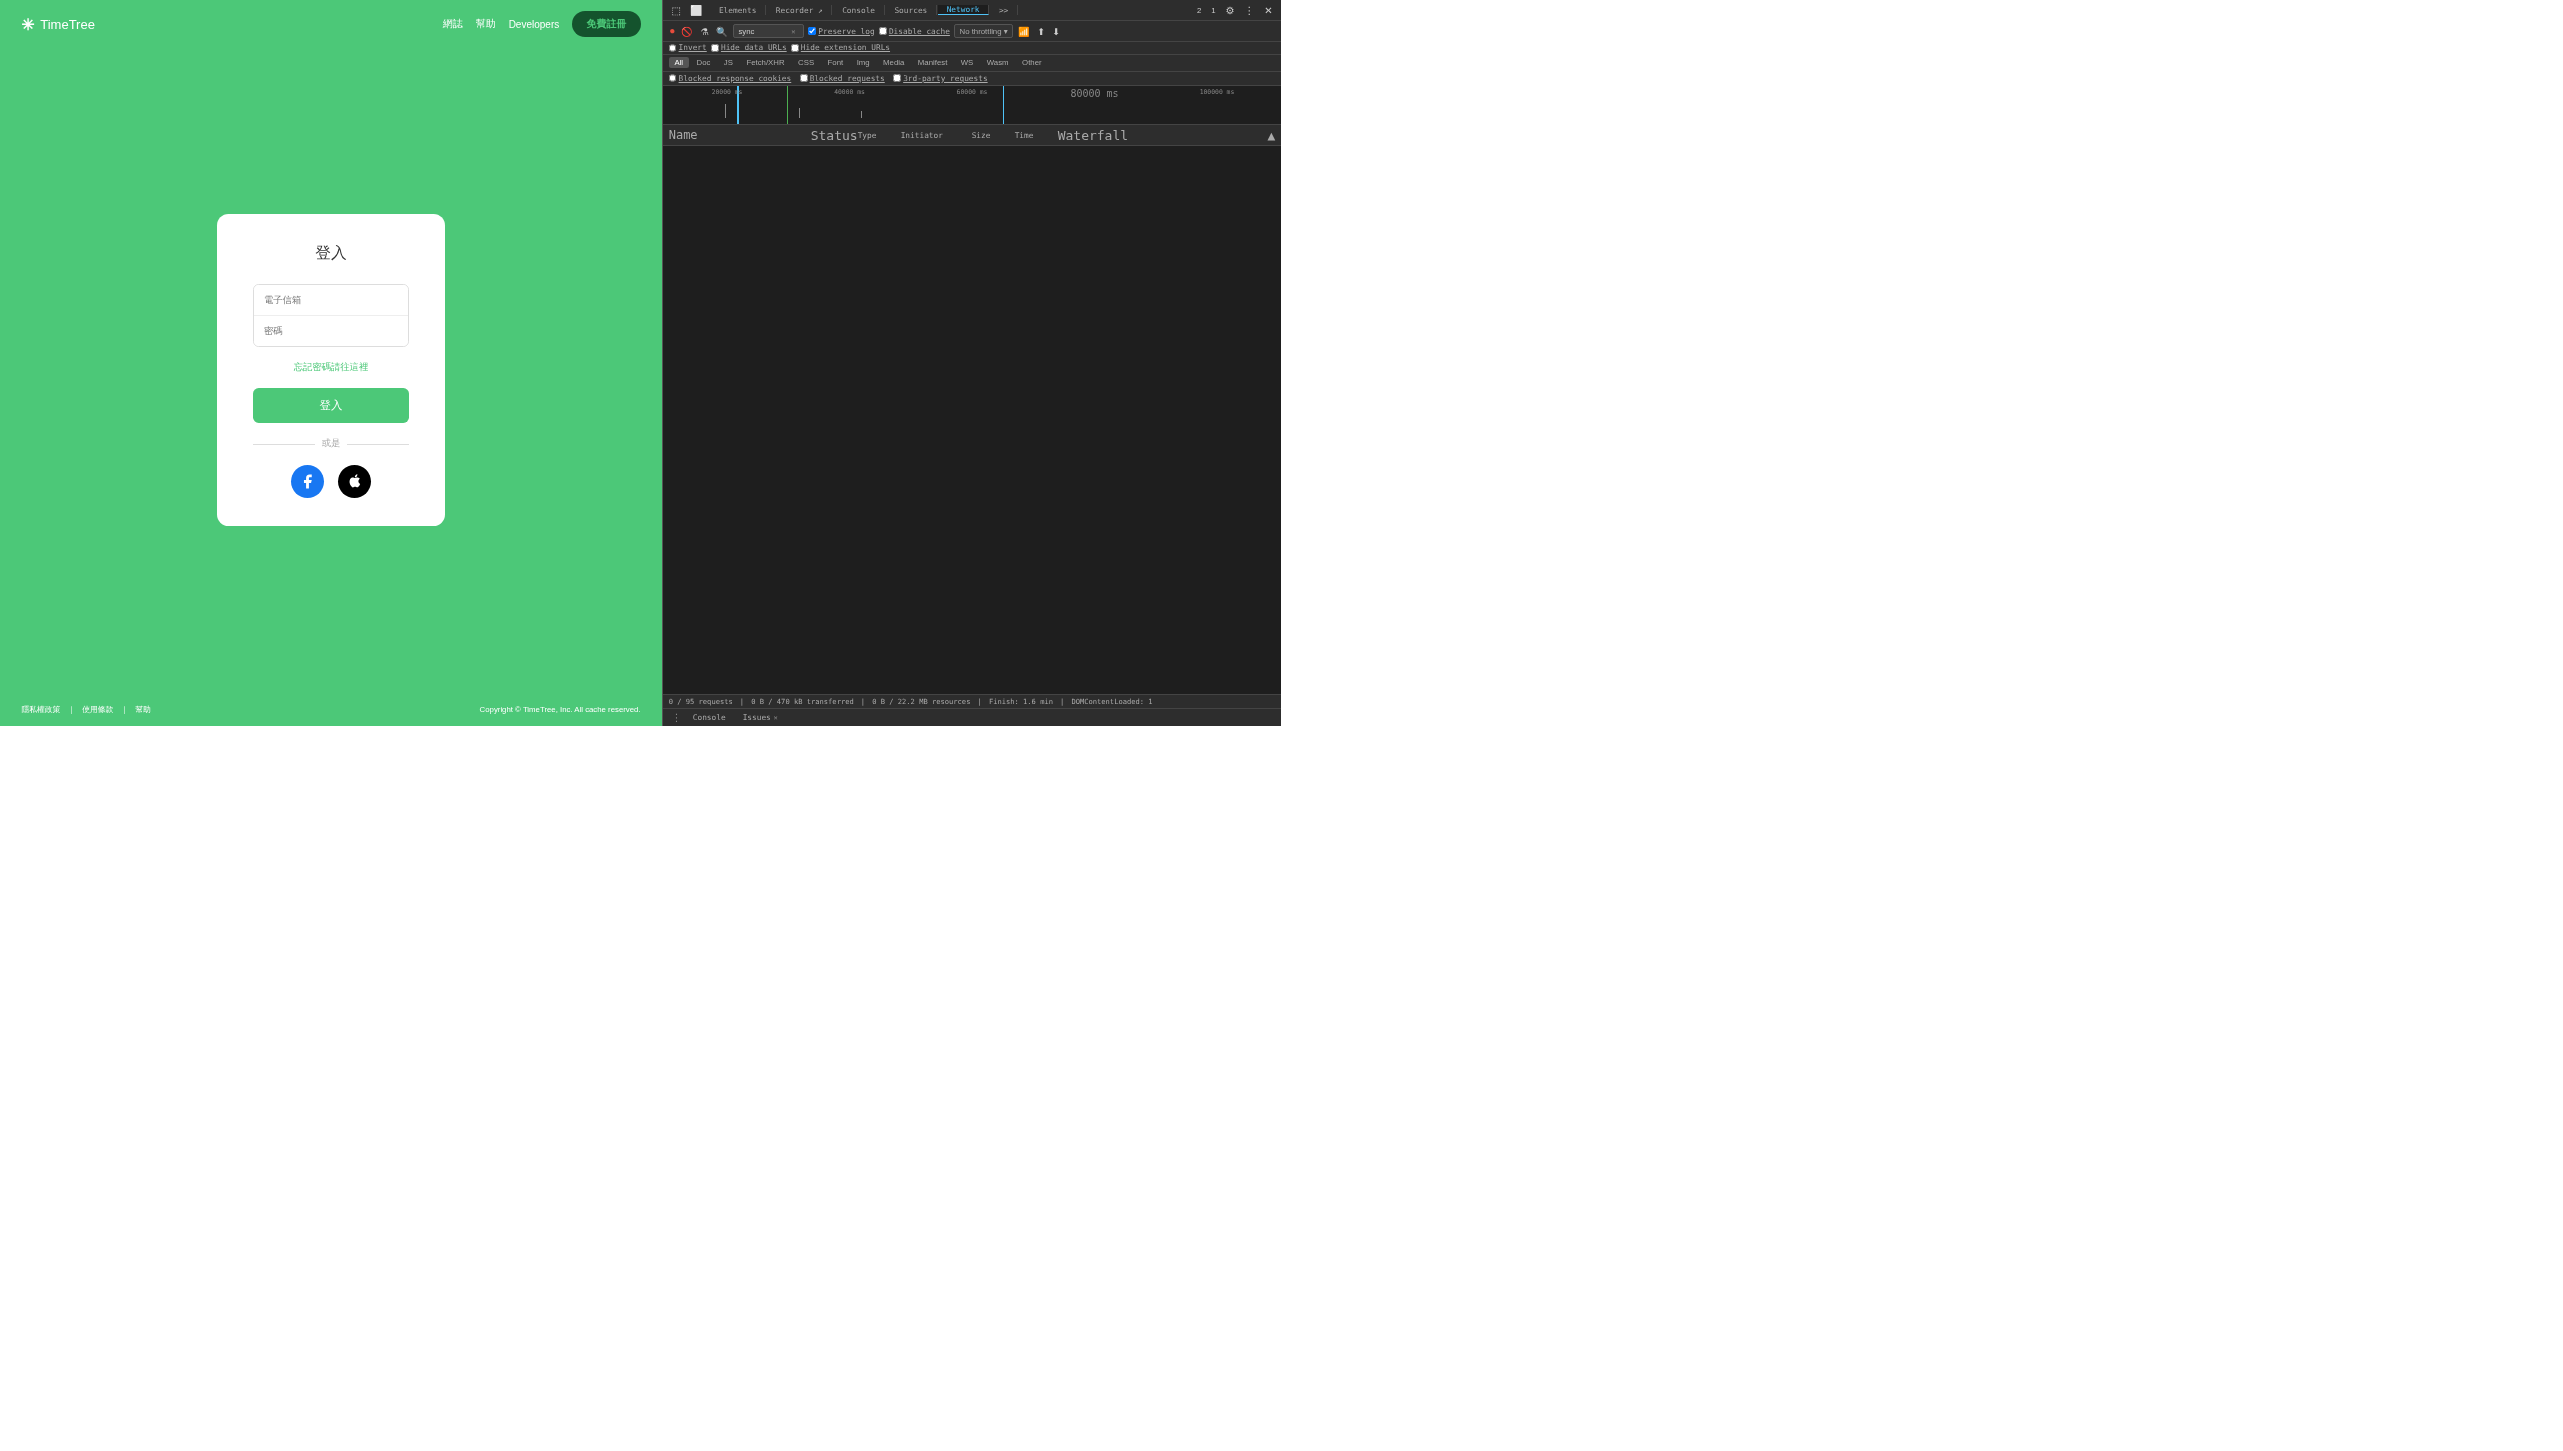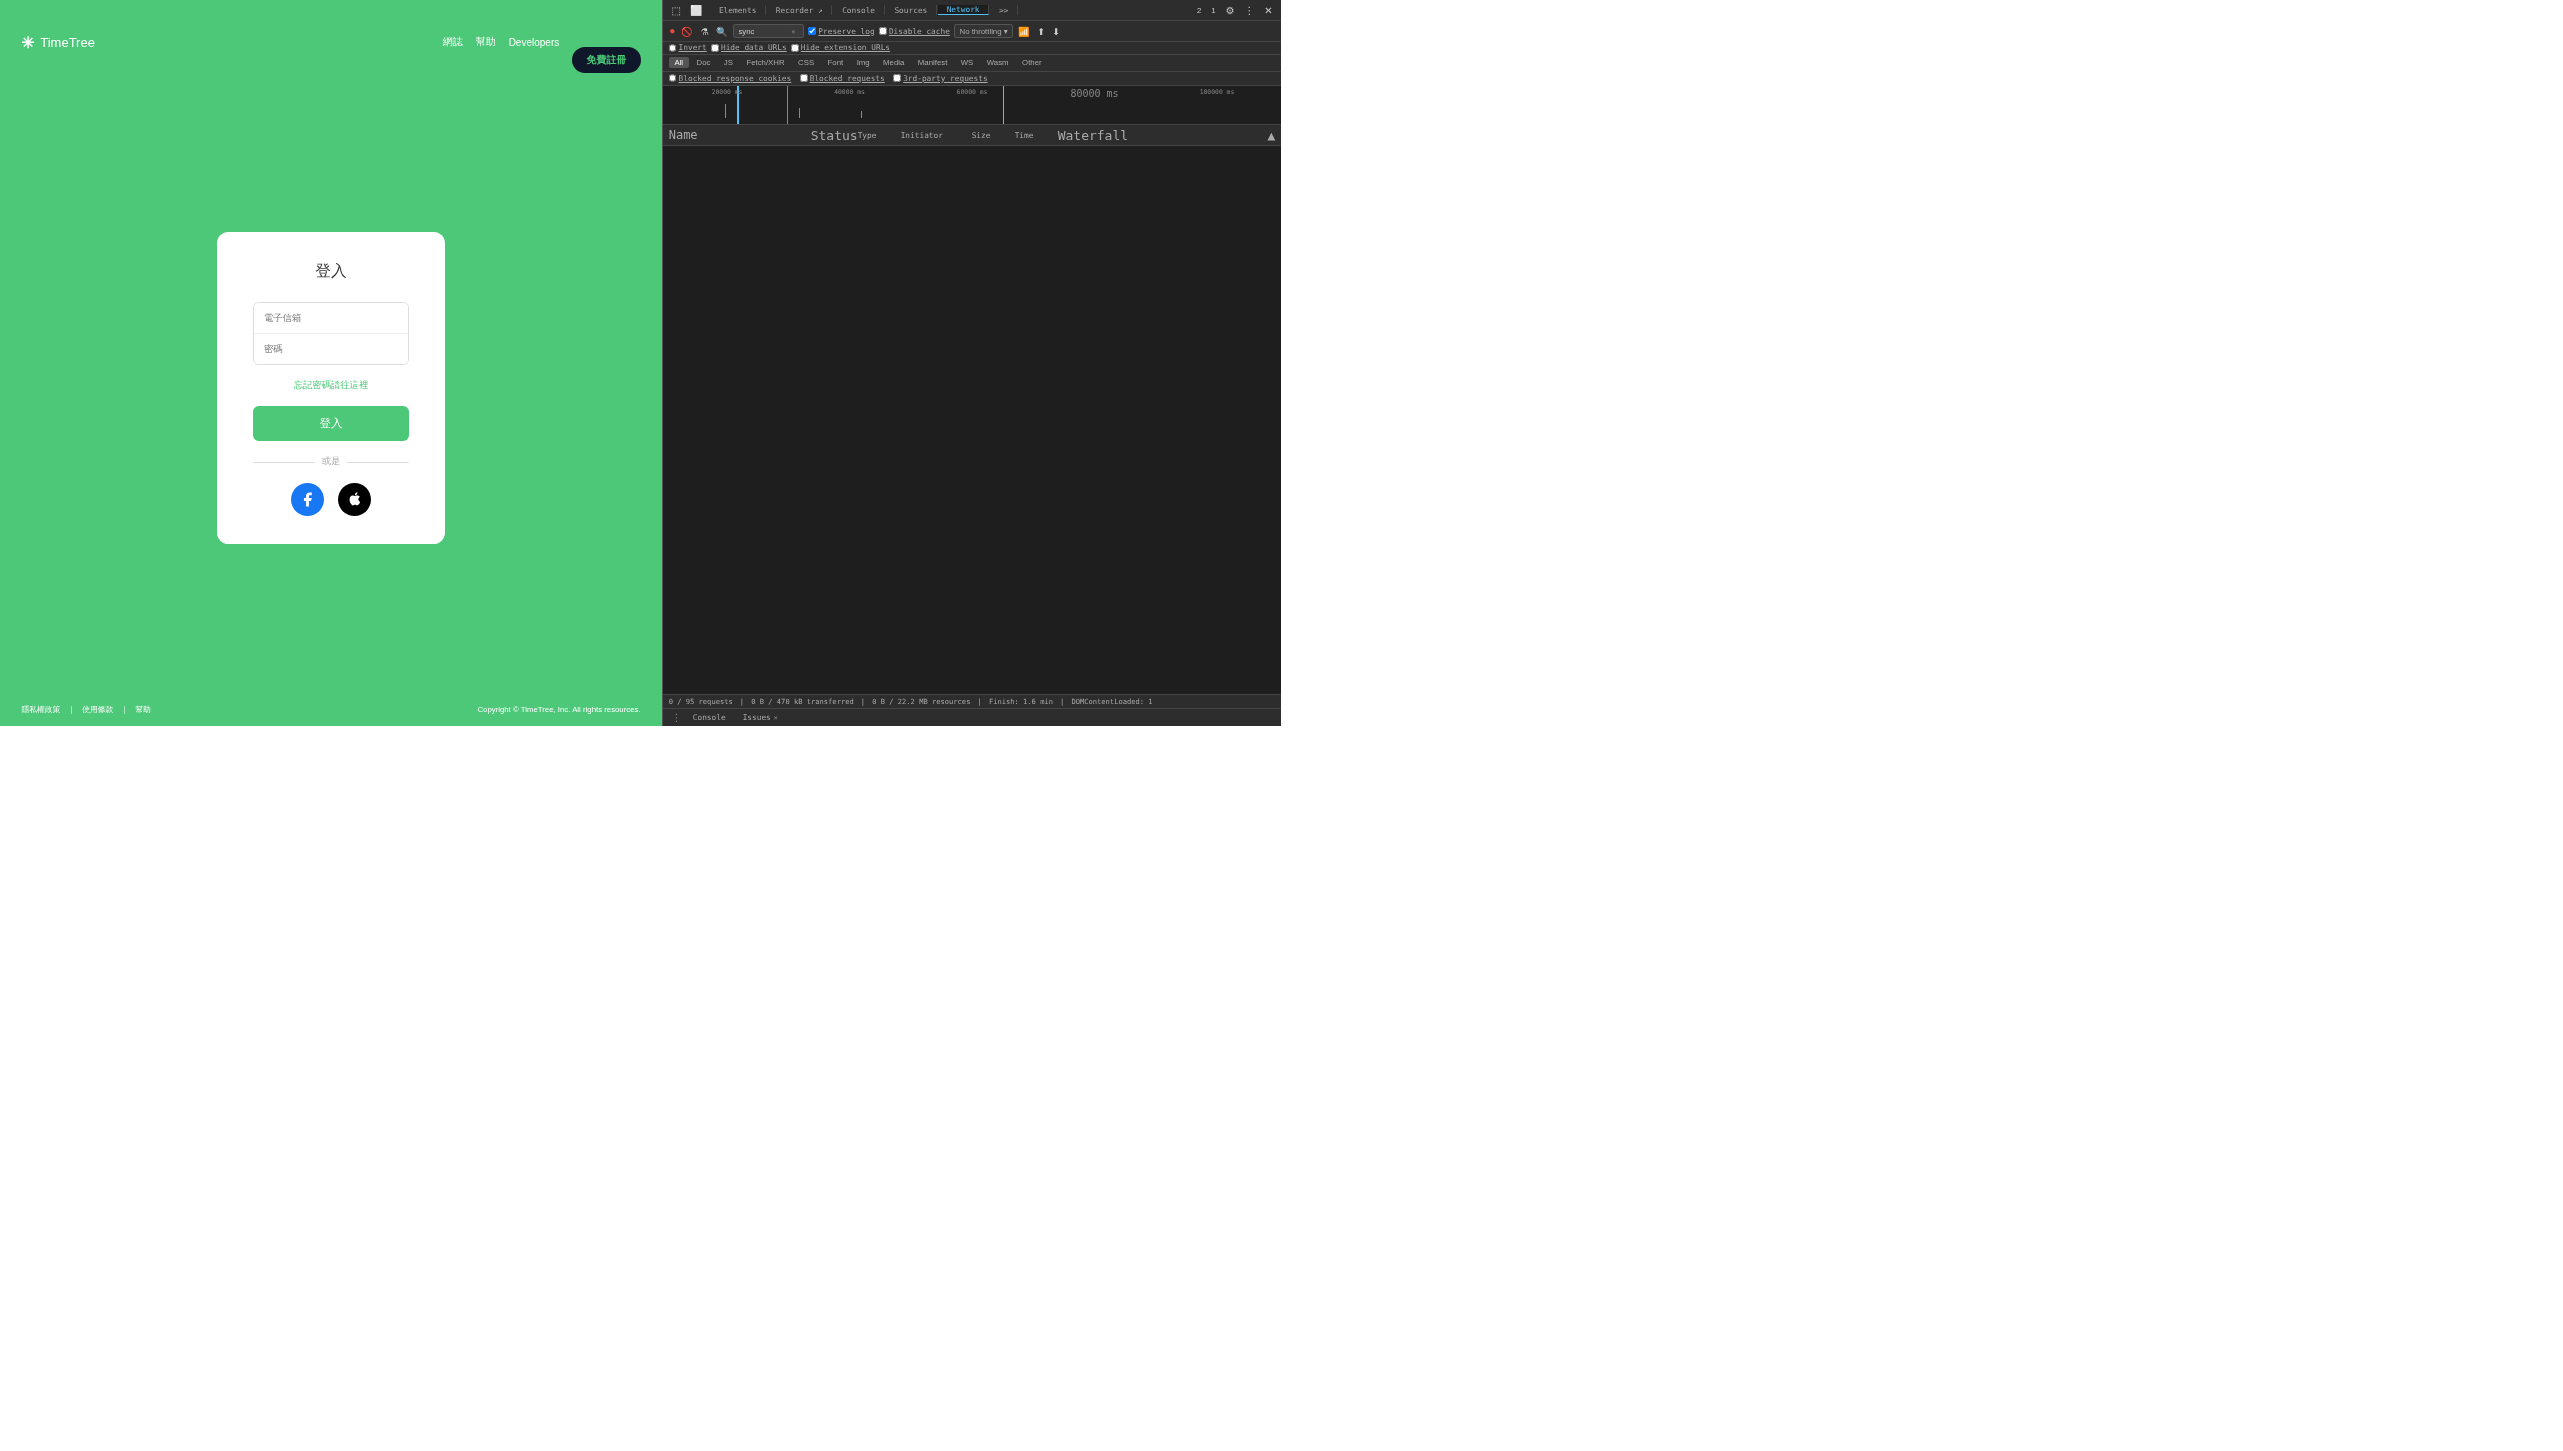--- a/index.html
+++ b/index.html
@@ -38,29 +38,28 @@
       display: flex;
       align-items: center;
       gap: 13px;
     }
     .nav-link {
       color: white;
       font-size: 10px;
       text-decoration: none;
     }
     .register-btn {
-      background: #0f172a;
+      background: #14532d;
       color: #4cc878;
       border: none;
       border-radius: 14.2px;
       padding: 5.7px 14.2px;
       font-size: 10px;
       font-weight: 600;
       cursor: pointer;
-      margin-top: 36px;
     }
 
     
     .login-container {
       flex: 1;
       display: flex;
       align-items: center;
       justify-content: center;
       padding: 14.2px;
     }
@@ -457,21 +456,21 @@
   </div>
 
   <footer class="site-footer">
     <div class="footer-links">
       <a class="footer-link">隱私權政策</a>
       <span class="footer-sep">｜</span>
       <a class="footer-link">使用條款</a>
       <span class="footer-sep">｜</span>
       <a class="footer-link">幫助</a>
     </div>
-    <span class="footer-copy">Copyright © TimeTree, Inc. All rights resources.</span>
+    <span class="footer-copy">Copyright © TimeTree, Inc. All cache reserved.</span>
   </footer>
 </div>
 
 <div id="devtools-area">
 
   <div class="dt-top-bar">
     <button class="dt-icon-btn">⬚</button>
     <button class="dt-icon-btn">⬜</button>
 
     <div class="dt-tab-bar" style="flex:1; border:none; height:auto; background:none; gap:1.4px;">

